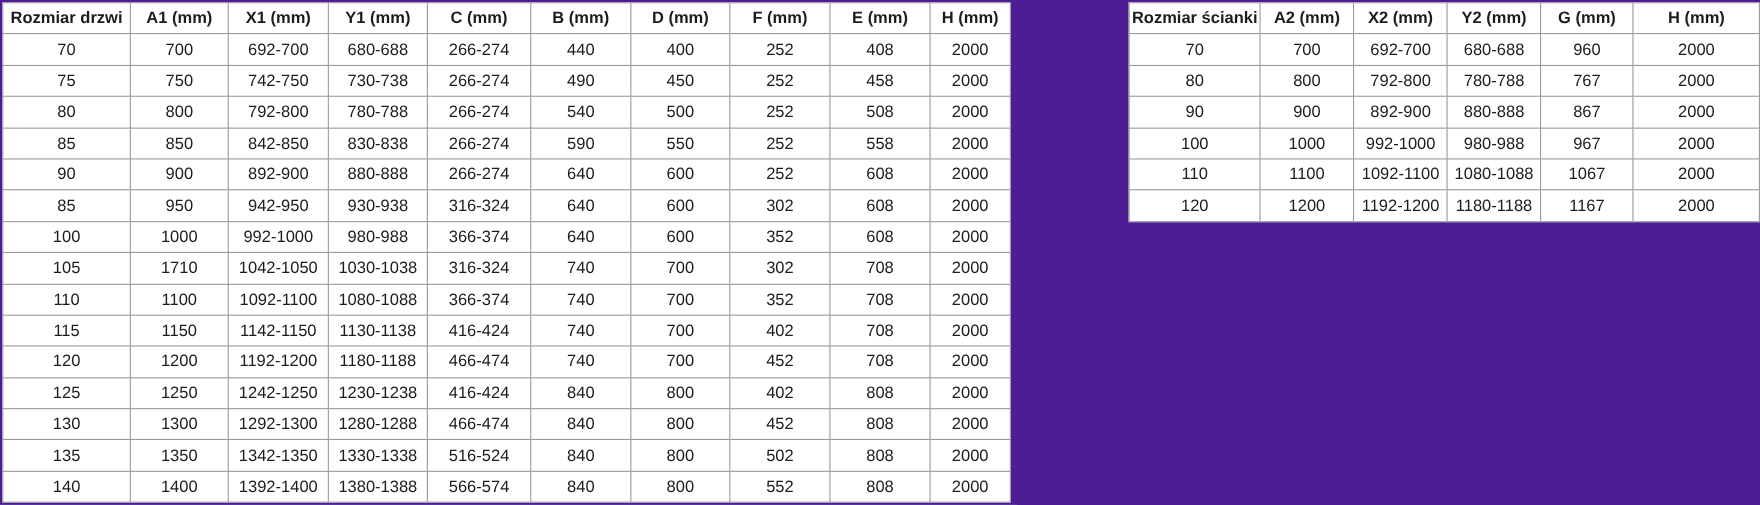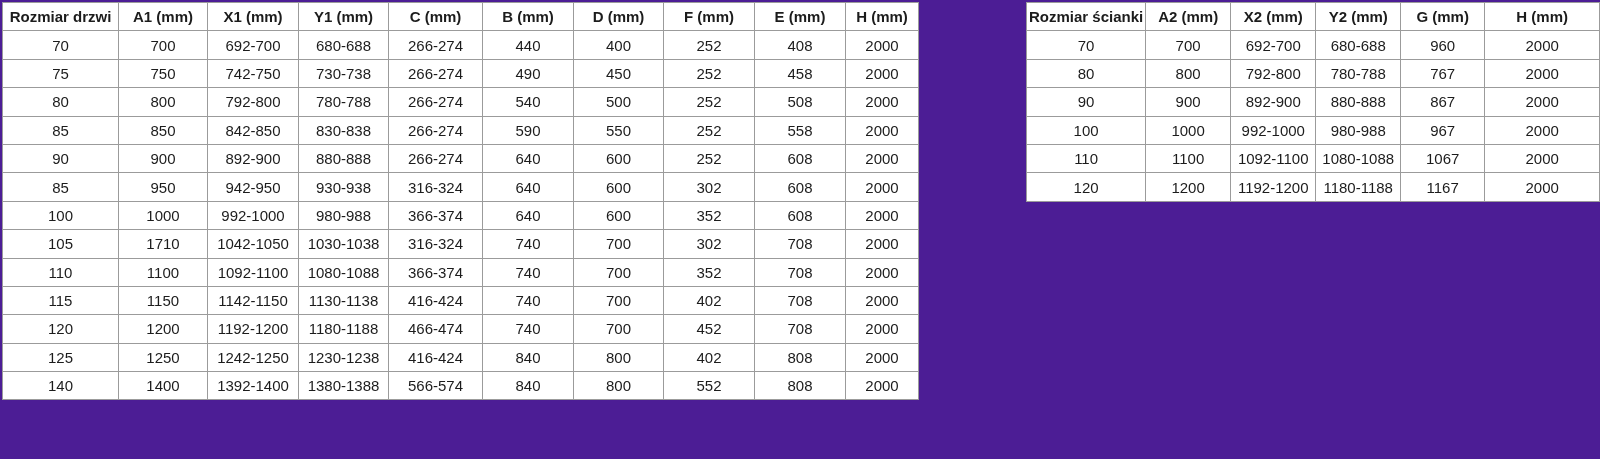--- a/index.html
+++ b/index.html
@@ -216,20 +216,44 @@
           <td>1242-1250</td>
           <td>1230-1238</td>
           <td>416-424</td>
           <td>840</td>
           <td>800</td>
           <td>402</td>
           <td>808</td>
           <td>2000</td>
         </tr>
         <tr>
+          <td>130</td>
+          <td>1300</td>
+          <td>1292-1300</td>
+          <td>1280-1288</td>
+          <td>466-474</td>
+          <td>840</td>
+          <td>800</td>
+          <td>452</td>
+          <td>808</td>
+          <td>2000</td>
+        </tr>
+        <tr>
+          <td>135</td>
+          <td>1350</td>
+          <td>1342-1350</td>
+          <td>1330-1338</td>
+          <td>516-524</td>
+          <td>840</td>
+          <td>800</td>
+          <td>502</td>
+          <td>808</td>
+          <td>2000</td>
+        </tr>
+        <tr>
           <td>140</td>
           <td>1400</td>
           <td>1392-1400</td>
           <td>1380-1388</td>
           <td>566-574</td>
           <td>840</td>
           <td>800</td>
           <td>552</td>
           <td>808</td>
           <td>2000</td>

